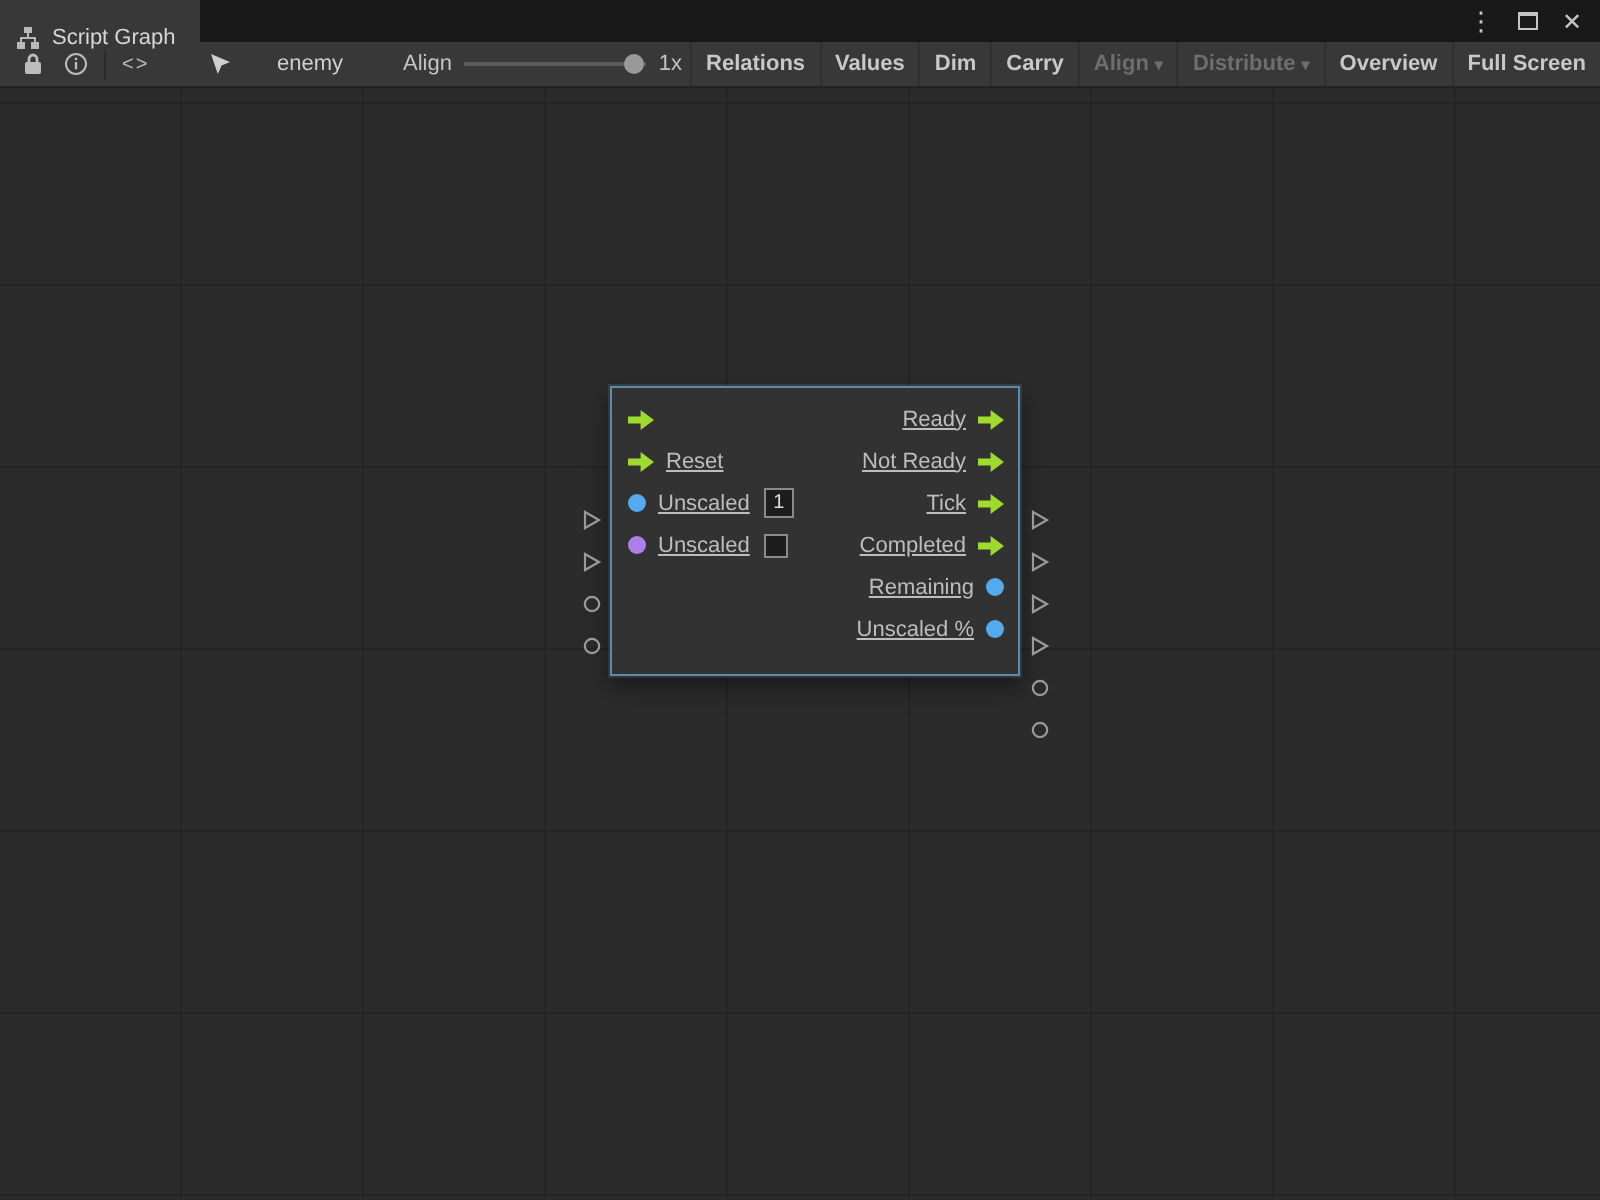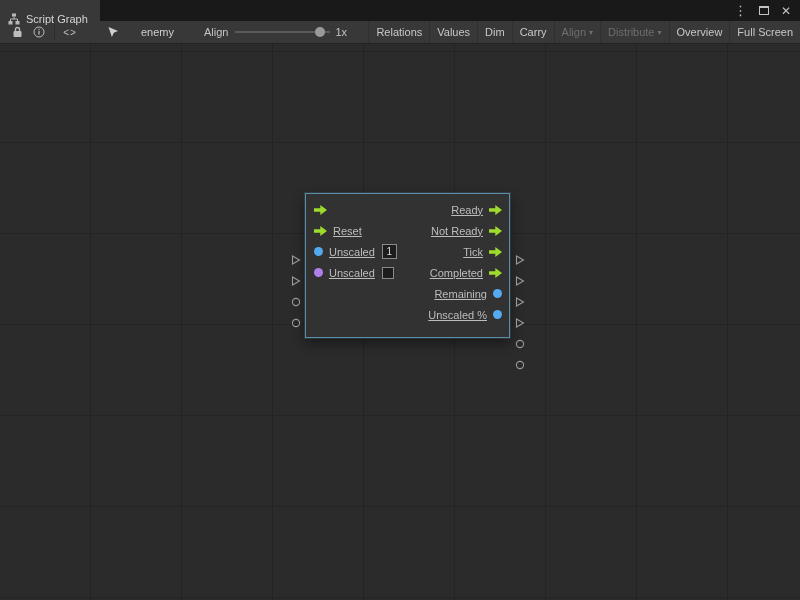--- a/index.html
+++ b/index.html
@@ -22,21 +22,21 @@
   .ticon { display:flex; align-items:center; justify-content:center; width:22px; height:100%; color:#bdbdbd; }
   .code-glyph { font-size:10px; letter-spacing:1px; color:#bdbdbd; }
   .sep { width:1px; height:15px; background:#2c2c2c; margin:0 4px; }
   .breadcrumb { display:flex; align-items:center; gap:22px; margin-left:26px; color:#cfcfcf;justify-content:space-between; }
   .zoom-label { margin-left:30px; color:#c4c4c4; }
   .slider { position:relative; width:95px; height:14px; margin:0 6px; }
   .slider .track { position:absolute; left:0; right:0; top:6px; height:2px; background:#5a5a5a; }
   .slider .handle { position:absolute; top:2px; left:80px; width:10px; height:10px; border-radius:50%; background:#999; }
   .zoom-value { color:#c4c4c4; margin-right:4px; }
   .tb-buttons { margin-left:auto; display:flex; align-items:stretch; height:100%; }
-  .tbtn { display:flex; align-items:center; padding:0 7px; border-left:1px solid #2f2f2f; color:#c8c8c8; white-space:nowrap; }
+  .tbtn { display:flex; align-items:center; padding:0 7px; border-left:1px solid #2f2f2f; color:#c8c8c8; white-space:nowrap;font-weight:bold; }
   .tbtn.disabled { color:#6e6e6e; }
   .caret { font-size:8px; margin-left:3px; }
   
   .canvas {
     position:relative; width:800px; height:556px; overflow:hidden;
     background-color:#2b2b2b;
     background-image:
       linear-gradient(#242424 1px, transparent 1px),
       linear-gradient(90deg, #242424 1px, transparent 1px);
     background-size:91px 91px;

